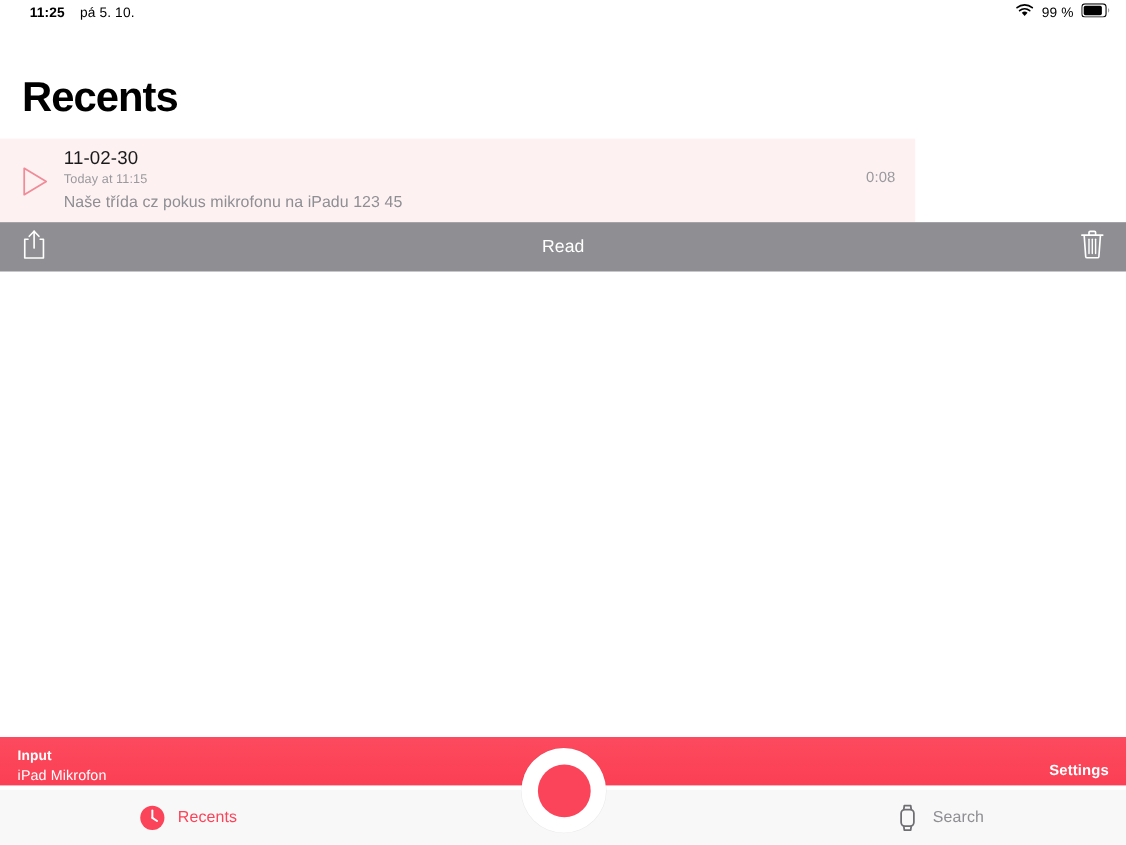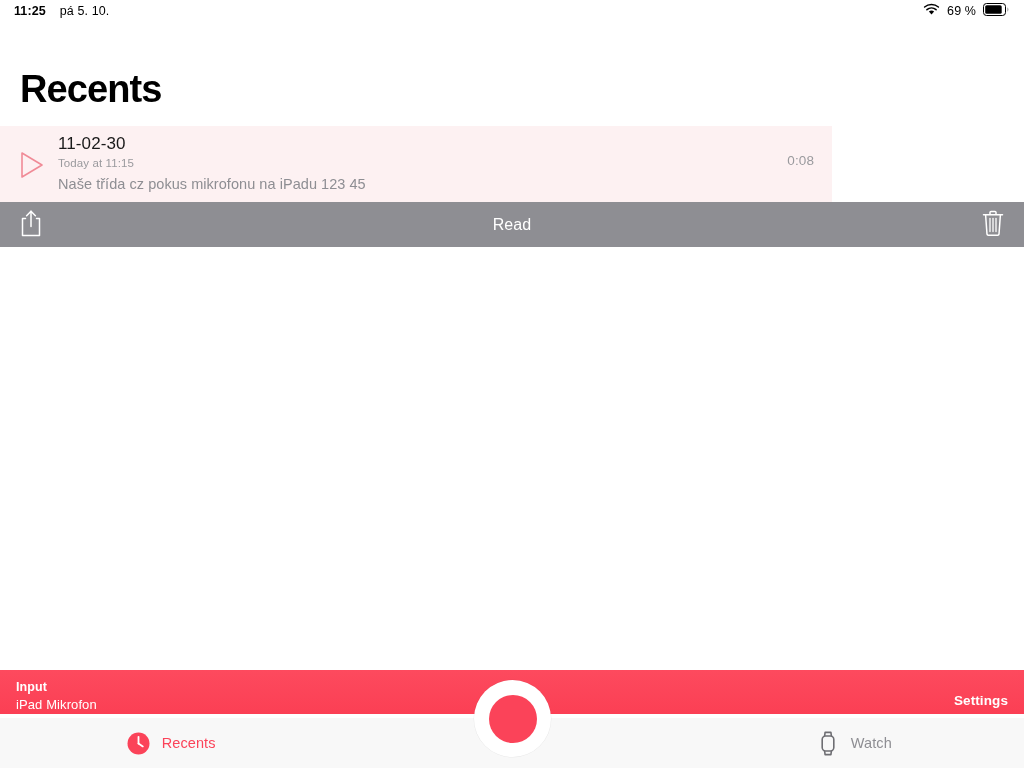--- a/index.html
+++ b/index.html
@@ -28,20 +28,21 @@
     align-items: center;
     justify-content: space-between;
     padding: 0 14px;
     font-size: 12.5px;
     color: #000000;
   }
   .status-left {
     display: flex;
     align-items: center;
     gap: 14px;
+    margin-left: 13px;
   }
   .status-time { font-weight: 600; letter-spacing: 0.1px; }
   .status-date { font-weight: 400; letter-spacing: 0.1px; }
   .status-right {
     display: flex;
     align-items: center;
     gap: 7px;
   }
   .status-batt-pct { font-size: 12.5px; letter-spacing: 0.1px; }
   .wifi-icon { display: block; }
@@ -264,21 +265,21 @@
       <span class="status-date">pá 5. 10.</span>
     </div>
     <div class="status-right">
       <span class="wifi-icon">
         <svg width="17" height="13" viewBox="0 0 17 13">
           <path d="M8.5 11.6 L5.9 8.6 A4.1 4.1 0 0 1 11.1 8.6 Z" fill="#000"></path>
           <path d="M3.9 6.7 A7.2 7.2 0 0 1 13.1 6.7" stroke="#000" stroke-width="1.5" fill="none" stroke-linecap="round"></path>
           <path d="M1.6 4.0 A10.7 10.7 0 0 1 15.4 4.0" stroke="#000" stroke-width="1.5" fill="none" stroke-linecap="round"></path>
         </svg>
       </span>
-      <span class="status-batt-pct">69 %</span>
+      <span class="status-batt-pct">99 %</span>
       <span class="battery-icon">
         <svg width="27" height="13" viewBox="0 0 27 13">
           <rect x="0.5" y="0.5" width="22" height="12" rx="3" ry="3" fill="none" stroke="#000" stroke-width="1"></rect>
           <rect x="2.2" y="2.2" width="16.5" height="8.6" rx="1.6" ry="1.6" fill="#000"></rect>
           <path d="M24.4 4.3 A2.9 2.9 0 0 1 24.4 8.7 Z" fill="#000" opacity="0.42"></path>
         </svg>
       </span>
     </div>
   </div>
 
@@ -355,18 +356,18 @@
 
 
     <div class="tab-item">
       <span class="tab-icon">
         <svg width="20" height="27" viewBox="0 0 20 27">
           <rect x="4.2" y="6" width="11.6" height="15" rx="3.4" ry="3.4" fill="none" stroke="#6e6e73" stroke-width="1.6"></rect>
           <path d="M6.6 6 L7.1 2.4 H12.9 L13.4 6" fill="none" stroke="#6e6e73" stroke-width="1.6" stroke-linejoin="round"></path>
           <path d="M6.6 21 L7.1 24.6 H12.9 L13.4 21" fill="none" stroke="#6e6e73" stroke-width="1.6" stroke-linejoin="round"></path>
         </svg>
       </span>
-      <span class="tab-label">Watch</span>
+      <span class="tab-label">Search</span>
     </div>
 
   </div>
 
 </div>
 
 </body></html>

